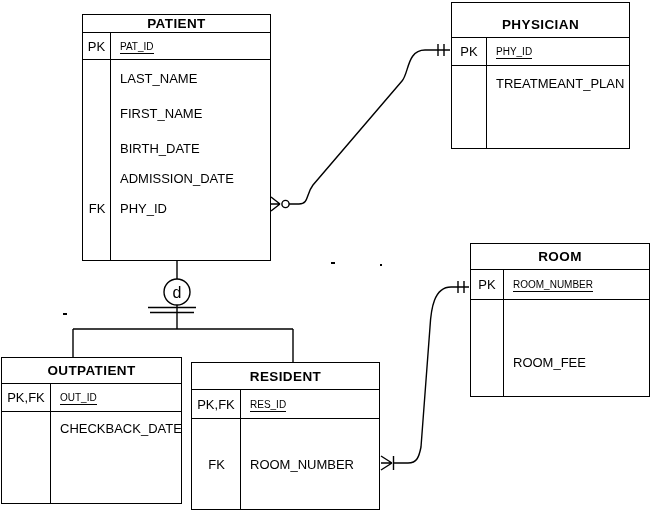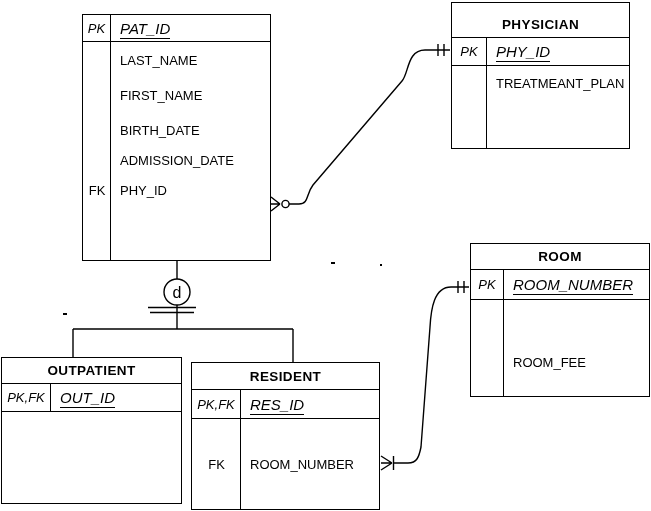--- a/index.html
+++ b/index.html
@@ -6,24 +6,24 @@
   .canvas{position:relative;width:651px;height:511px;background:#ffffff;overflow:hidden;
           font-family:"Liberation Sans",sans-serif;color:#000;}
   svg.layer{position:absolute;left:0;top:0;width:651px;height:511px;}
   svg.layer path,svg.layer line{stroke:#000;fill:none;stroke-width:1.4;}
   svg.layer circle{stroke:#000;fill:#fff;stroke-width:1.4;}
   svg.layer text{font-family:"Liberation Sans",sans-serif;font-size:16px;fill:#000;}
   .table{position:absolute;border:1.6px solid #000;background:#fff;box-sizing:border-box;
          display:flex;flex-direction:column;}
   .t-title{border-bottom:1.6px solid #000;display:flex;align-items:center;justify-content:center;
            font-weight:bold;font-size:13.5px;letter-spacing:.4px;flex:0 0 auto;box-sizing:border-box;}
-  .t-keyrow{border-bottom:1.6px solid #000;display:flex;align-items:center;flex:0 0 auto;box-sizing:border-box;font-style:italic;}
+  .t-keyrow{border-bottom:1.6px solid #000;display:flex;align-items:center;flex:0 0 auto;box-sizing:border-box;}
   .t-kc{border-right:1.6px solid #000;align-self:stretch;display:flex;align-items:center;
         justify-content:center;font-size:13px;flex:0 0 auto;box-sizing:border-box;}
-  .t-kn{padding-left:9px;font-size:15px;}
+  .t-kn{padding-left:9px;font-size:10px;}
   .t-body{position:relative;flex:1 1 auto;}
   .t-vline{position:absolute;top:0;bottom:0;border-right:1.6px solid #000;}
   .attr{position:absolute;left:0;right:0;height:18px;display:flex;align-items:flex-end;font-size:13px;}
   .attr .kc{flex:0 0 auto;text-align:center;}
   .attr .nm{padding-left:9px;white-space:nowrap;}
   .u{border-bottom:1.4px solid #000;padding-bottom:1px;}
   .dot{position:absolute;background:#000;}
 </style>
 </head>
 <body>
@@ -53,20 +53,21 @@
       <line x1="148" y1="307.5" x2="196" y2="307.5"></line>
       <line x1="150" y1="312.5" x2="194" y2="312.5"></line>
       <line x1="177" y1="305" x2="177" y2="329"></line>
       <line x1="73" y1="329" x2="293" y2="329"></line>
       <line x1="73" y1="329" x2="73" y2="357"></line>
       <line x1="293" y1="329" x2="293" y2="362"></line>
     </g>
   </svg>
 
   <div class="table" style="left:82px;top:14px;width:189px;height:247px;">
+    <div class="t-title" style="height:18px;">PATIENT</div>
     <div class="t-keyrow" style="height:27px;">
       <div class="t-kc" style="width:28px;">PK</div>
       <div class="t-kn"><span class="u">PAT_ID</span></div>
     </div>
     <div class="t-body">
       <div class="t-vline" style="left:26.5px;"></div>
       <div class="attr" style="top:8px;">
         <span class="kc" style="width:28px;"></span>
         <span class="nm">LAST_NAME</span>
         </div>
@@ -118,20 +119,27 @@
         </div>
     </div>
   </div>
 
   <div class="table" style="left:1px;top:357px;width:181px;height:147px;">
     <div class="t-title" style="height:26px;">OUTPATIENT</div>
     <div class="t-keyrow" style="height:28px;">
       <div class="t-kc" style="width:49px;">PK,FK</div>
       <div class="t-kn"><span class="u">OUT_ID</span></div>
     </div>
+    <div class="t-body">
+      <div class="t-vline" style="left:47.5px;"></div>
+      <div class="attr" style="top:6px;">
+        <span class="kc" style="width:49px;"></span>
+        <span class="nm">CHECKBACK_DATE</span>
+        </div>
+    </div>
   </div>
 
   <div class="table" style="left:191px;top:362px;width:189px;height:148px;">
     <div class="t-title" style="height:27px;">RESIDENT</div>
     <div class="t-keyrow" style="height:29px;">
       <div class="t-kc" style="width:49px;">PK,FK</div>
       <div class="t-kn"><span class="u">RES_ID</span></div>
     </div>
     <div class="t-body">
       <div class="t-vline" style="left:47.5px;"></div>

